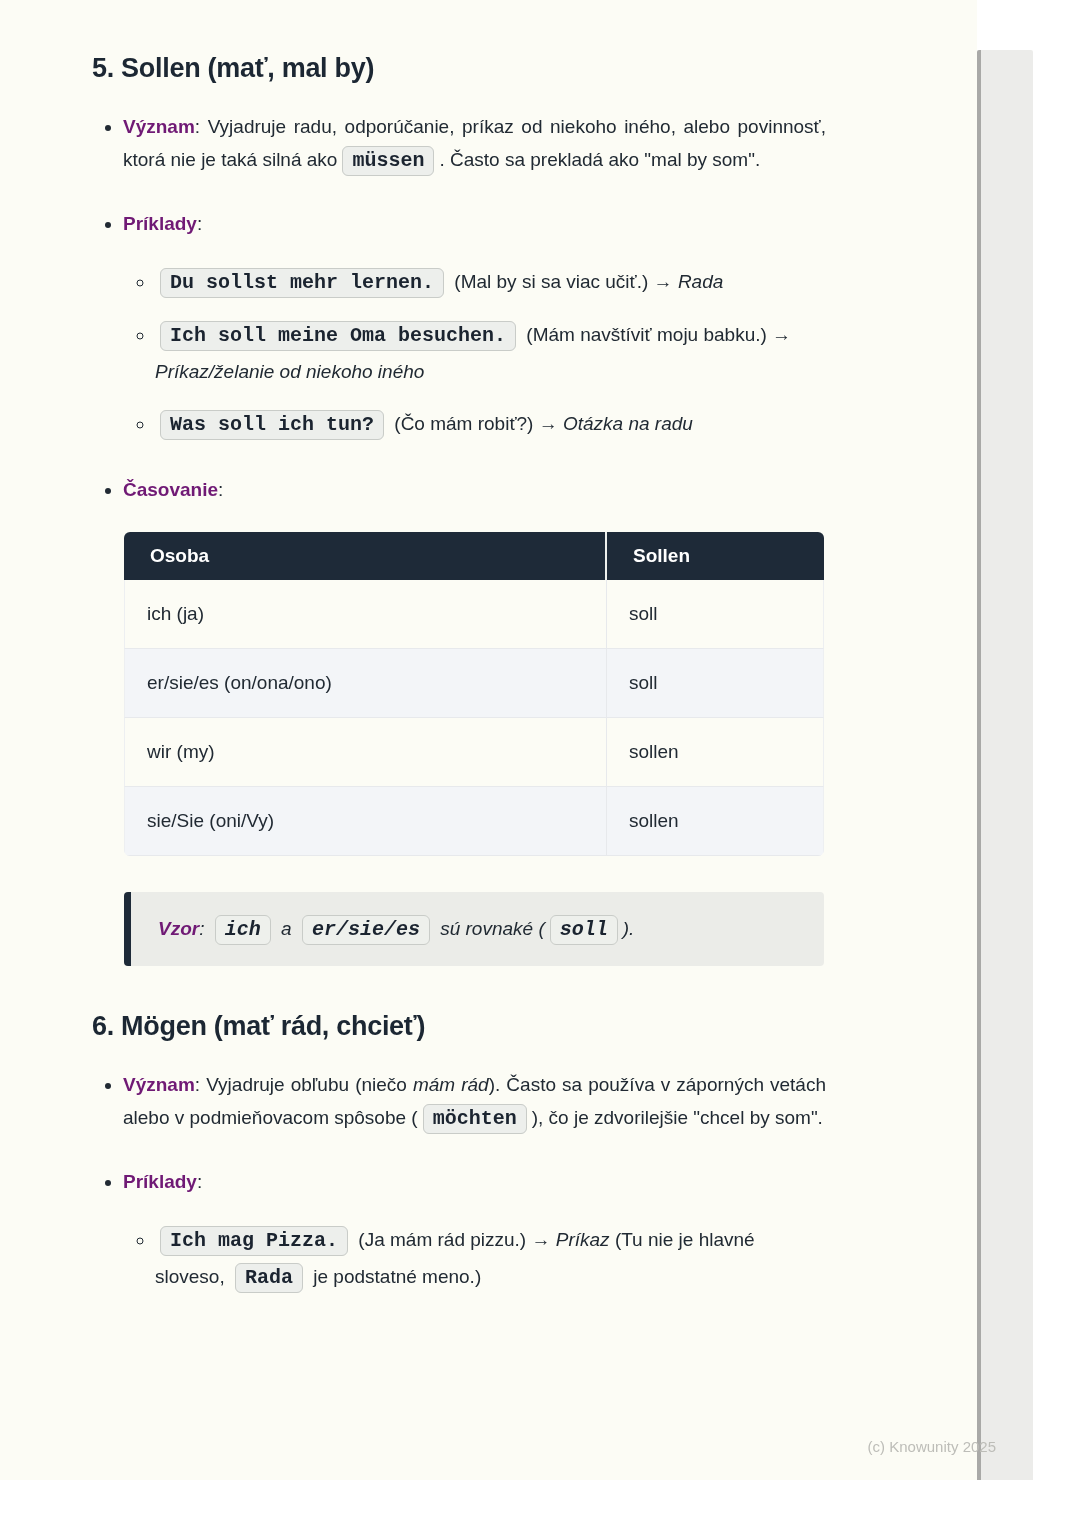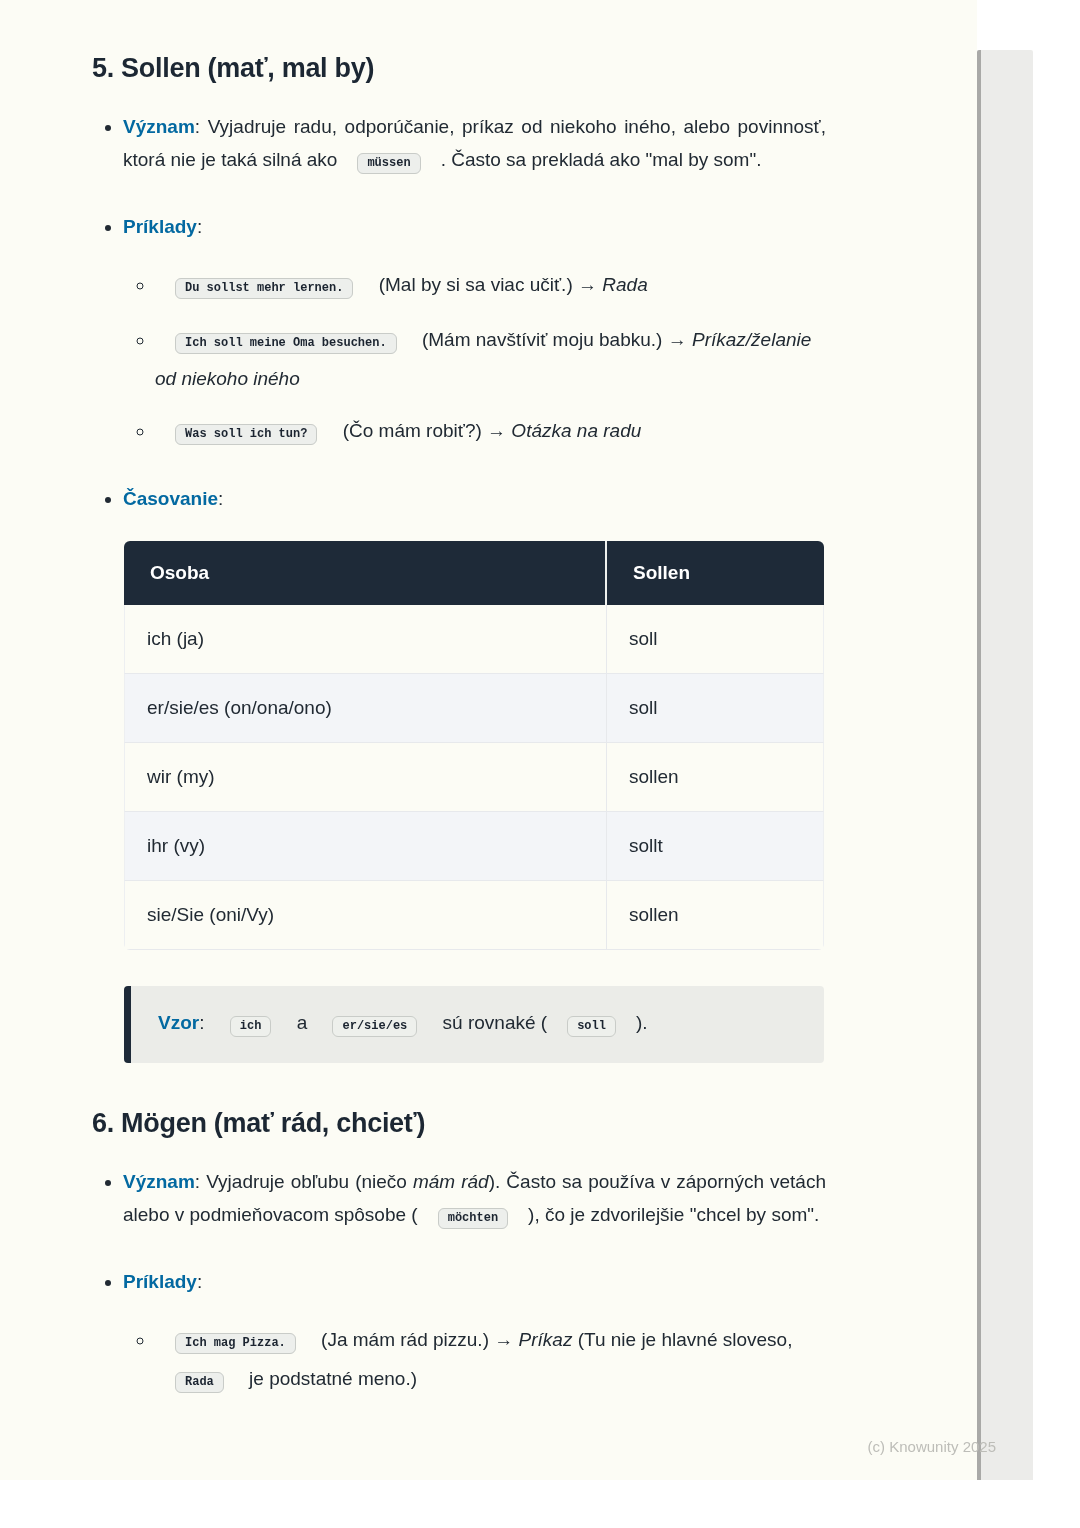--- a/index.html
+++ b/index.html
@@ -23,43 +23,43 @@
     font-size:27px; font-weight:bold; color:#1c2733; letter-spacing:-0.3px;
     line-height:32px;
   }
   ul.l1 { list-style:disc; padding-left:31px; margin-top:26px; }
   ul.l1 > li { font-size:19px; line-height:33px; margin-bottom:30px; }
   ul.l1 > li:last-child { margin-bottom:0; }
   .just { text-align:justify; }
   ul.l2 { list-style:circle; padding-left:32px; margin-top:24px; }
   ul.l2 > li { font-size:19px; line-height:36px; margin-bottom:16px; }
   ul.l2 > li:last-child { margin-bottom:0; }
-  strong { font-weight:bold; color:#0369a1;margin-top:44px; }
+  strong { font-weight:bold; color:#701a75;margin-top:44px; }
   em { font-style:italic; }
   .chip {
     font-family:"Liberation Mono", monospace;
     font-weight:bold;
-    font-size:12px;
+    font-size:20px;
     color:#1b2430;
     background:#edefec;
     border:1px solid #c9ccc8;
     border-radius:6px;
     padding:2px 9px 3px 9px;
-    margin:0 20px;
+    margin:0 5px;
     white-space:nowrap;
   }
   table.conj {
     border-collapse:separate; border-spacing:0;
     margin:26px 0 0 32px;
     width:700px;
     border-radius:6px;
     overflow:hidden;
   }
   table.conj th {
-    height:64px; text-align:left; vertical-align:middle;
+    height:48px; text-align:left; vertical-align:middle;
     padding-left:26px;
     background:#1e2a38; color:#ffffff;
     font-size:19px; font-weight:bold;
   }
   table.conj th:first-child { width:483px; border-right:2px solid #eef0ed; }
   table.conj td {
     height:69px; vertical-align:middle;
     padding-left:22px;
     font-size:19px;
     border-bottom:1px solid #e7e9ec;
@@ -67,21 +67,21 @@
   table.conj td:first-child { border-left:1px solid #edeff1; border-right:1px solid #e7e9ec; }
   table.conj td:last-child  { border-right:1px solid #edeff1; }
   table.conj tbody tr:nth-child(even) { background:#f3f5f8; }
   .callout {
     margin:36px 0 0 32px;
     width:700px;
     background:#ebece8;
     border-left:7px solid #1e2a38;
     border-radius:4px;
     padding:20px 20px 20px 27px;
-    font-size:19px; line-height:33px;
+    font-size:19px; line-height:33px;font-style:italic;
   }
   .callout .chip { background:#eef0ec; }
   h2.sec6 { margin-top:44px; }
   .watermark {
     position:absolute; right:84px; top:1438px;
     font-size:15px; color:#bdbdb8; z-index:5;margin-left:40px;
   }
   .scroll-strip {
     position:absolute; left:977px; top:50px;
     width:56px; height:1430px;
@@ -126,24 +126,20 @@
           </tr>
           <tr>
             <td>er/sie/es (on/ona/ono)</td>
             <td>soll</td>
           </tr>
           <tr>
             <td>wir (my)</td>
             <td>sollen</td>
           </tr>
           <tr>
-            <td>ihr (vy)</td>
-            <td>sollt</td>
-          </tr>
-          <tr>
             <td>sie/Sie (oni/Vy)</td>
             <td>sollen</td>
           </tr>
         </tbody>
     </table>
 
     <div class="callout"><strong>Vzor</strong>: <code class="chip">ich</code> a <code class="chip">er/sie/es</code> sú rovnaké (<code class="chip">soll</code>).</div>
 
     <h2 class="section-heading sec6">6. Mögen (mať rád, chcieť)</h2>
 

